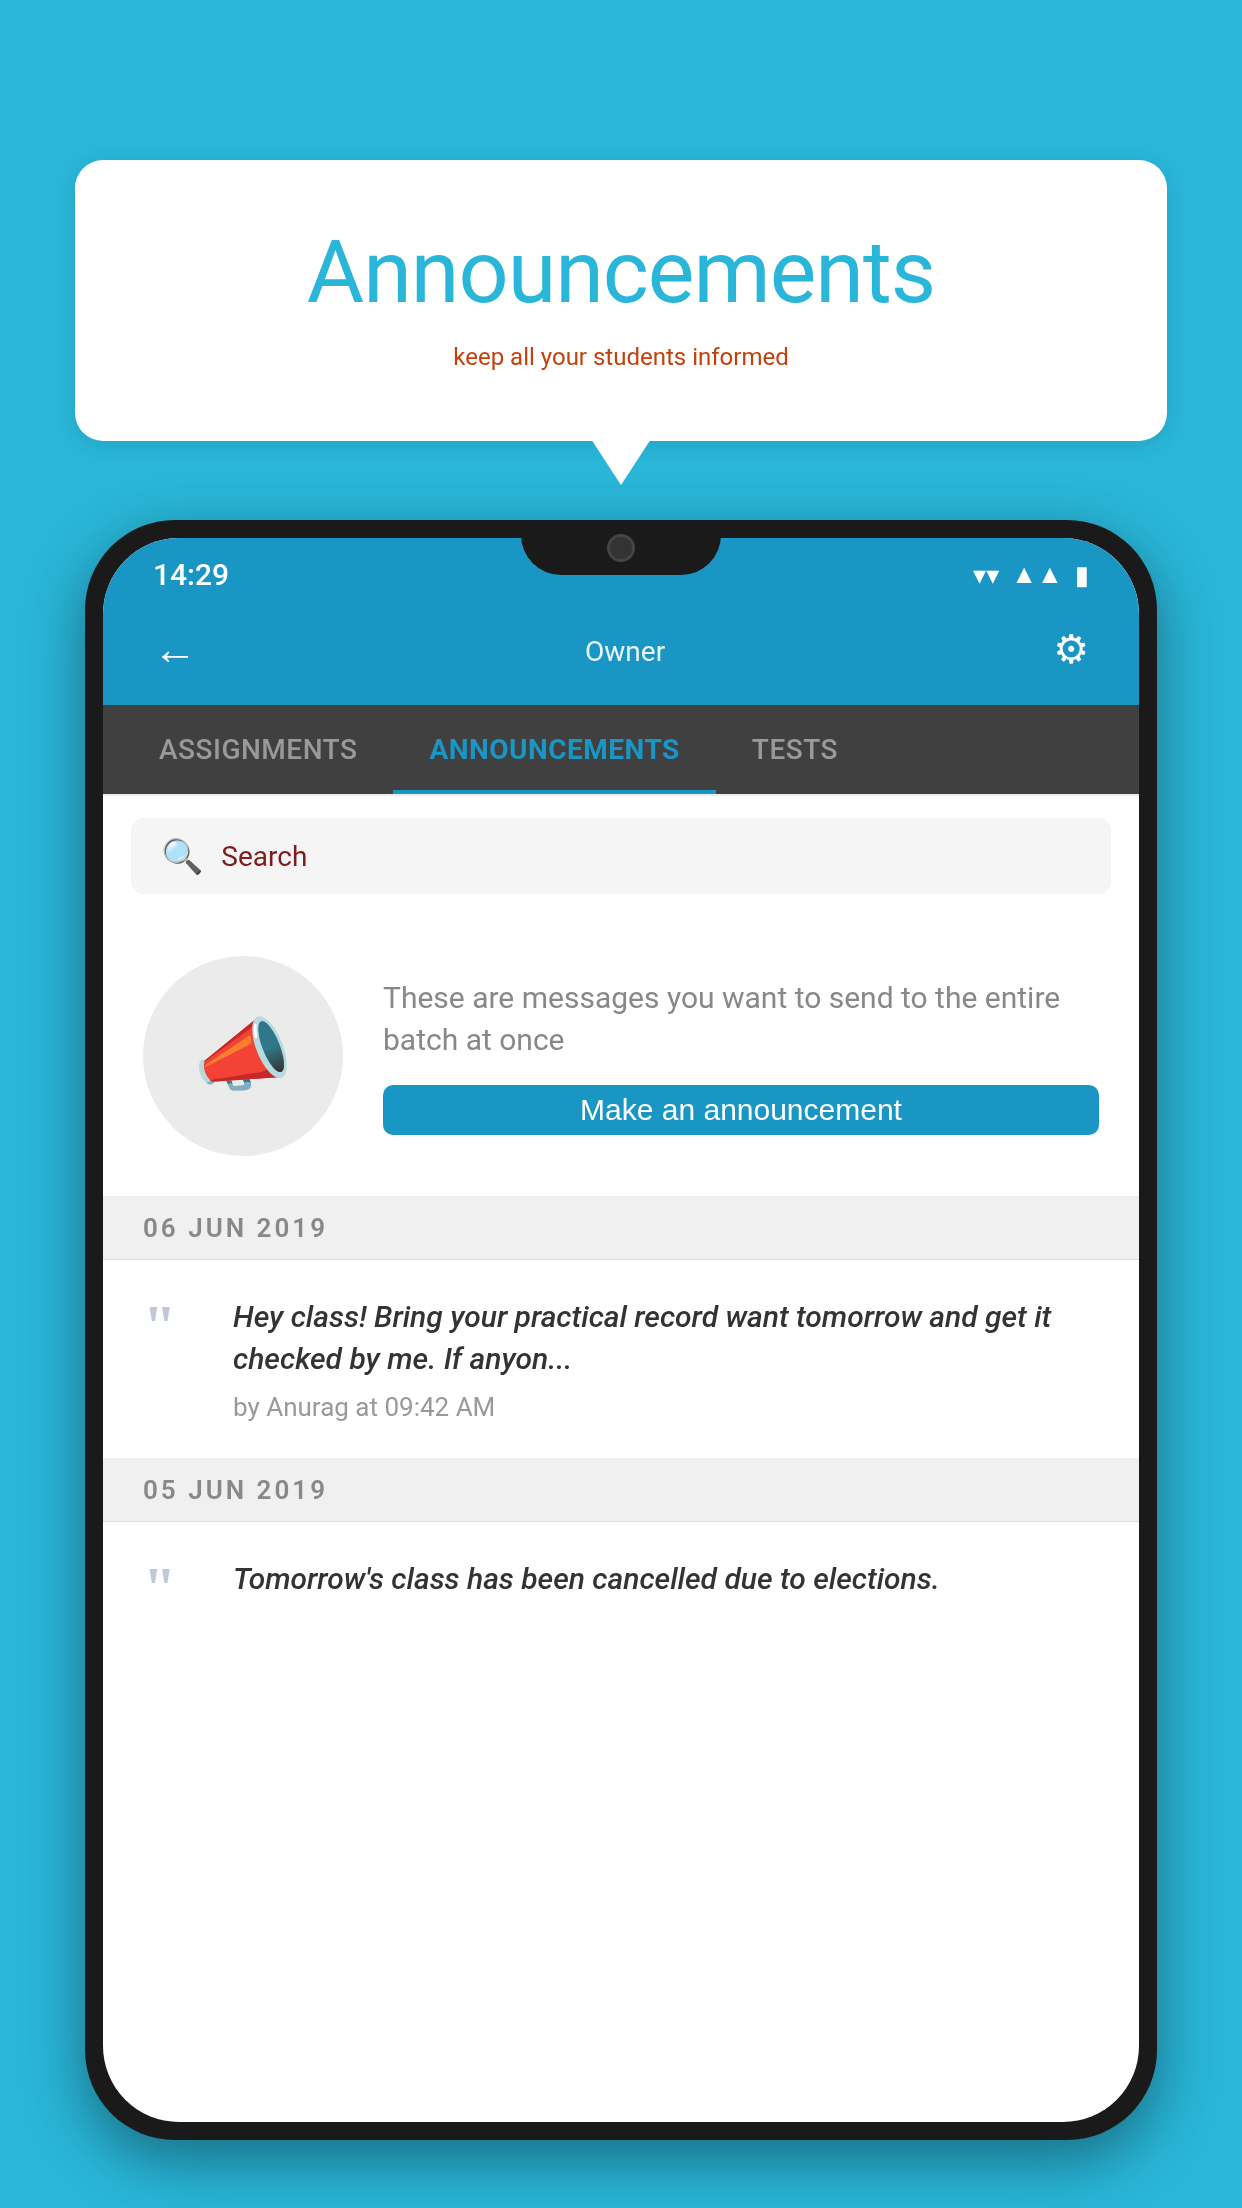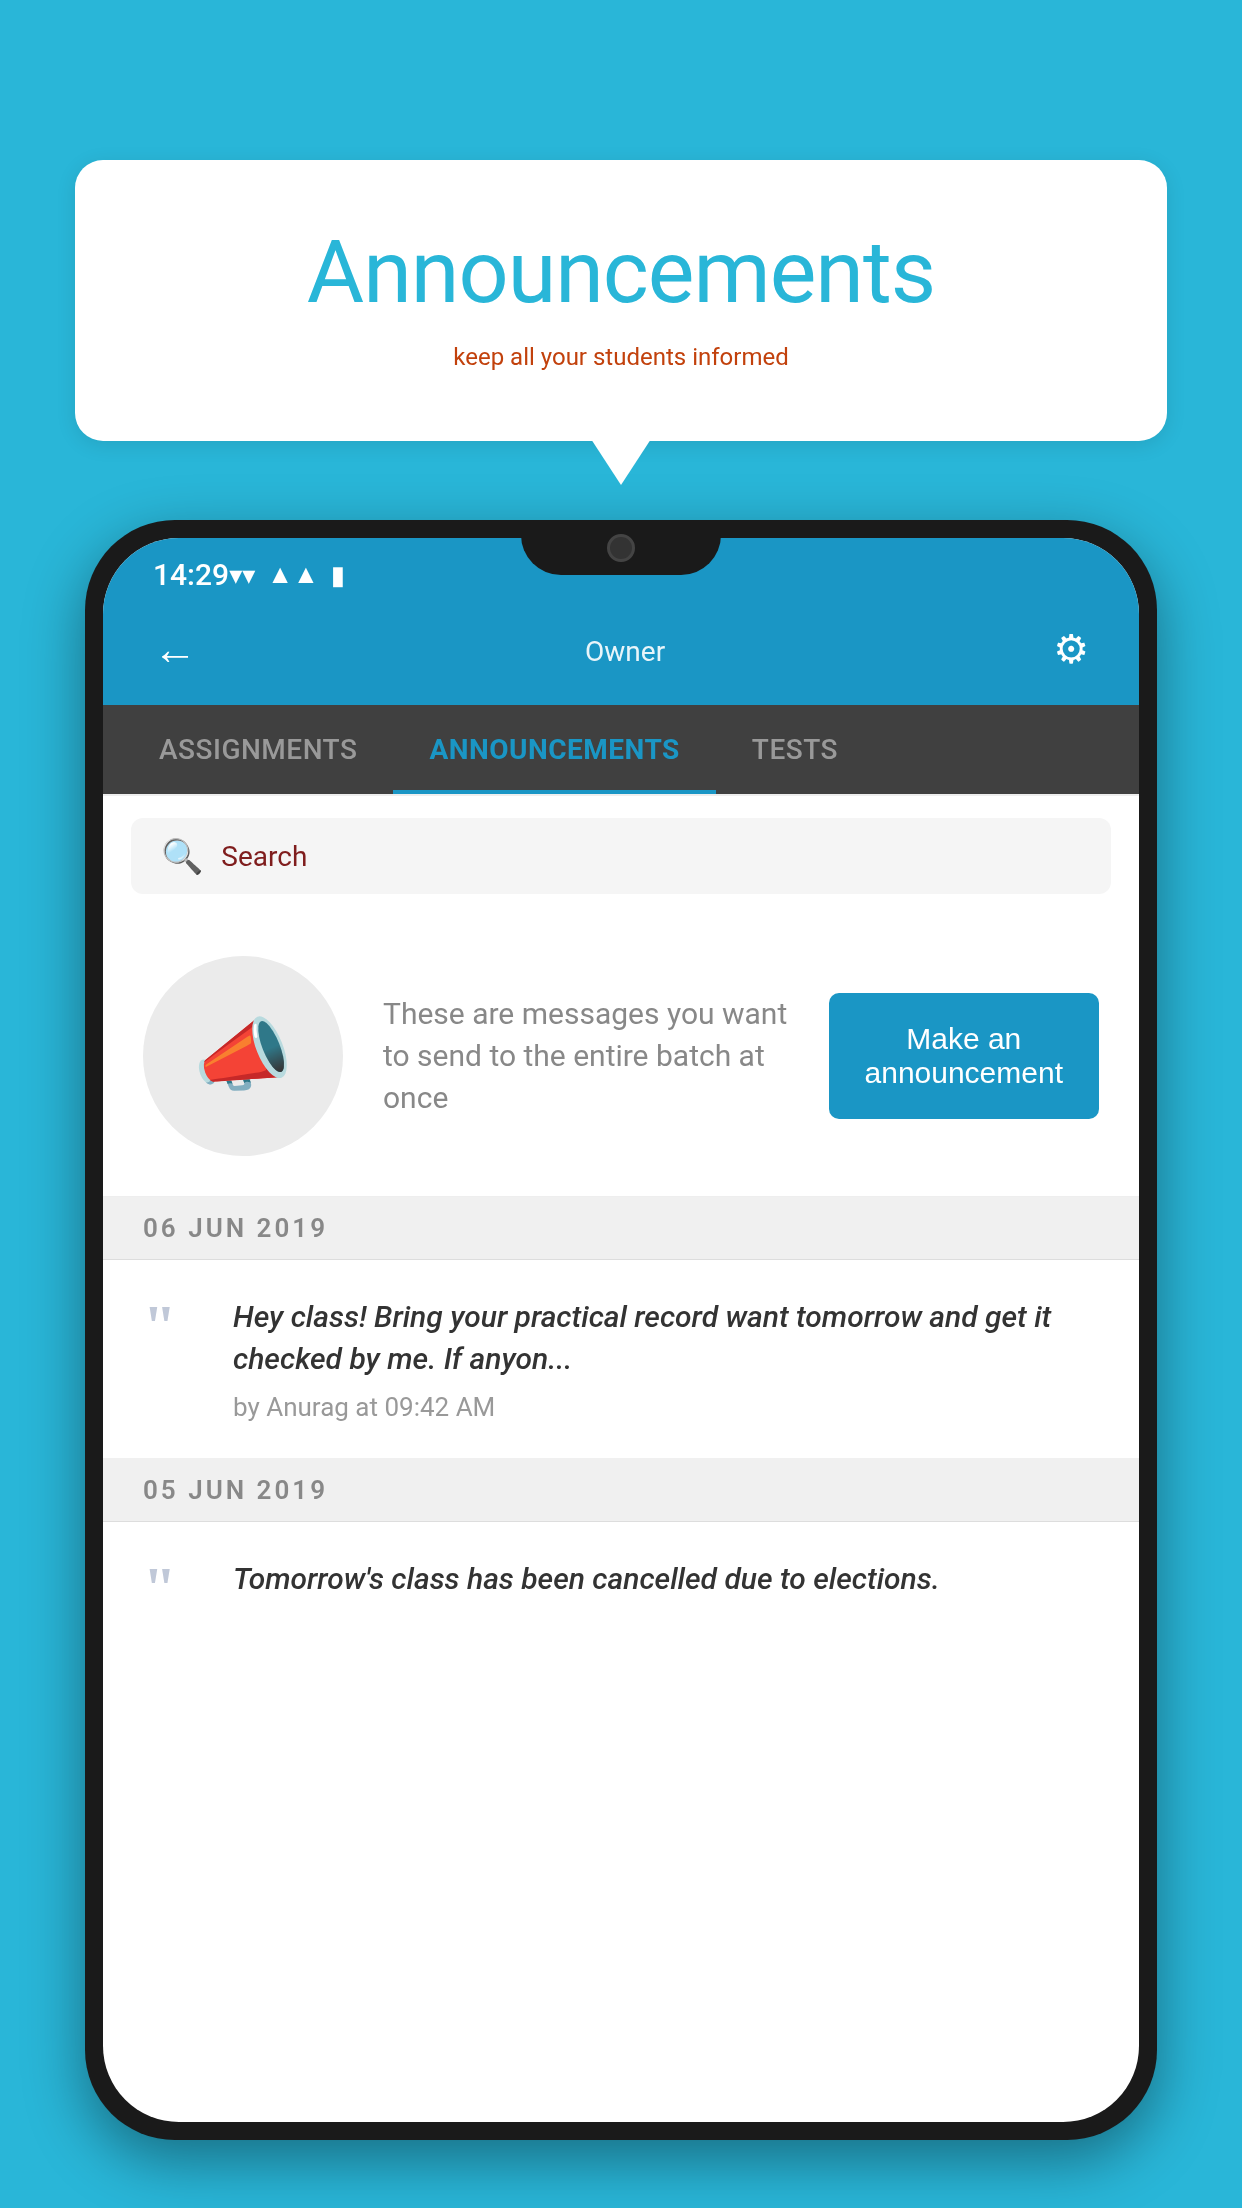--- a/index.html
+++ b/index.html
@@ -110,20 +110,21 @@
       overflow: hidden;
       position: relative;
     }
 
     
     .status-bar {
       background: #1a96c5;
       height: 65px;
       display: flex;
       align-items: center;
+      justify-content: space-between;
       padding: 0 50px;
       padding-top: 8px;
     }
 
     .status-time {
       color: white;
       font-size: 30px;
       font-weight: 500;
     }
 
@@ -255,21 +256,21 @@
       justify-content: center;
     }
 
     .megaphone-icon {
       font-size: 80px;
       color: #6a6a7a;
     }
 
     .prompt-right {
       display: flex;
-      flex-direction: row;
+      flex-direction: column;
       gap: 24px;
     }
 
     .prompt-text {
       font-size: 30px;
       color: #888;
       line-height: 1.4;
     }
 
     .make-announcement-btn {

